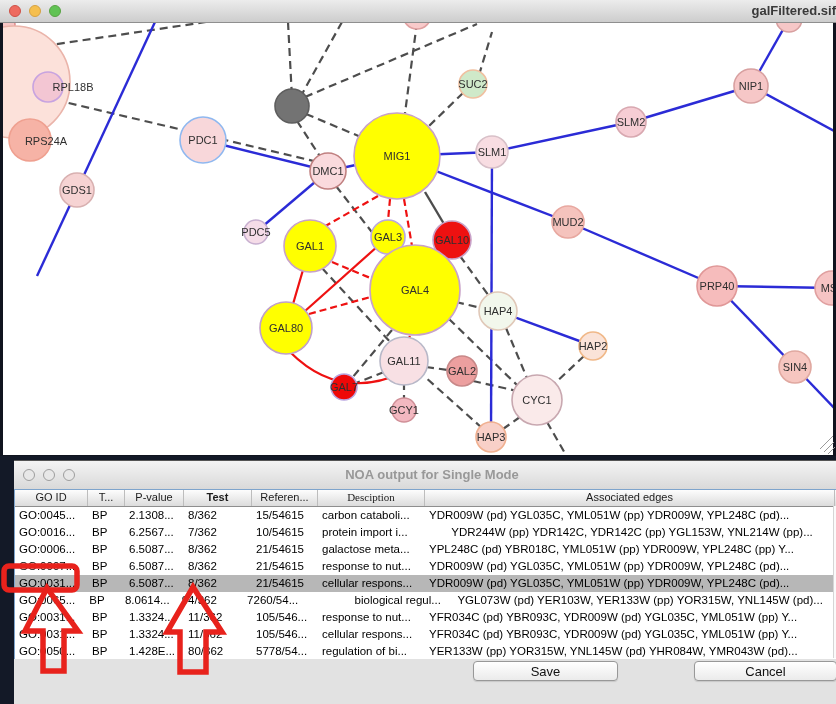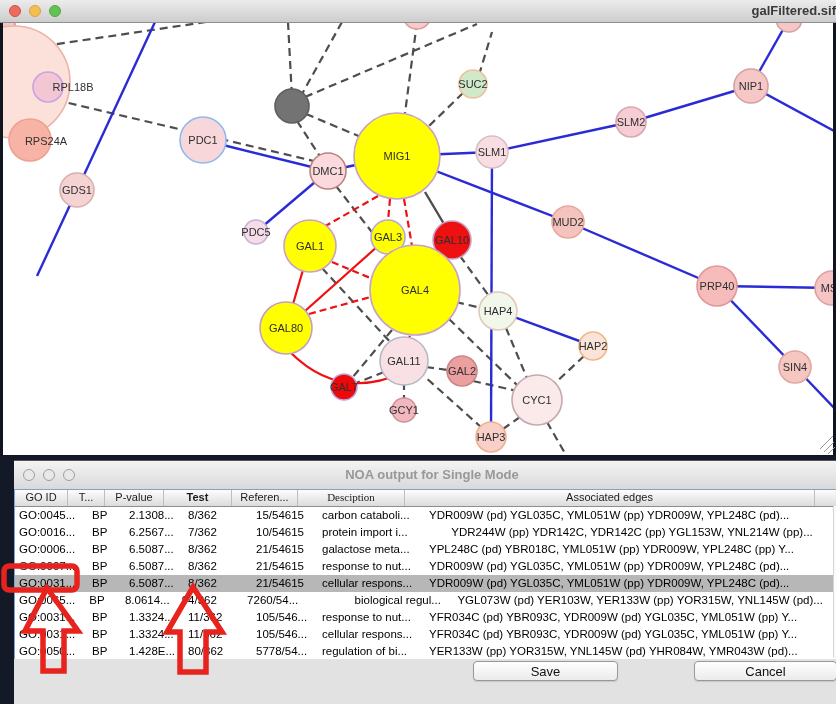--- a/index.html
+++ b/index.html
@@ -235,21 +235,21 @@
     <div class="lights">
       <div class="light inactive"></div>
       <div class="light inactive"></div>
       <div class="light inactive"></div>
     </div>
     <div class="title">NOA output for Single Mode</div>
   </div>
 
   <div class="table-wrap">
     <div class="thead" id="thead">
-        <div class="thcell" style="width: 53px;">GO ID</div>
+        <div class="thcell" style="width: 73px;">GO ID</div>
         <div class="thcell" style="width: 37px;">T...</div>
         <div class="thcell" style="width: 59px;">P-value</div>
         <div class="thcell" style="width: 68px; font-weight: bold;">Test</div>
         <div class="thcell" style="width: 66px;">Referen...</div>
         <div class="thcell" style="width: 107px; font-family: Liberation Serif, serif;">Desciption</div>
         <div class="thcell" style="width: 410px;">Associated edges</div>
       </div>
     <div class="tbody" id="tbody">
         <div class="trow">
           <div class="tcell" style="width: 73px;">GO:0045...</div>

